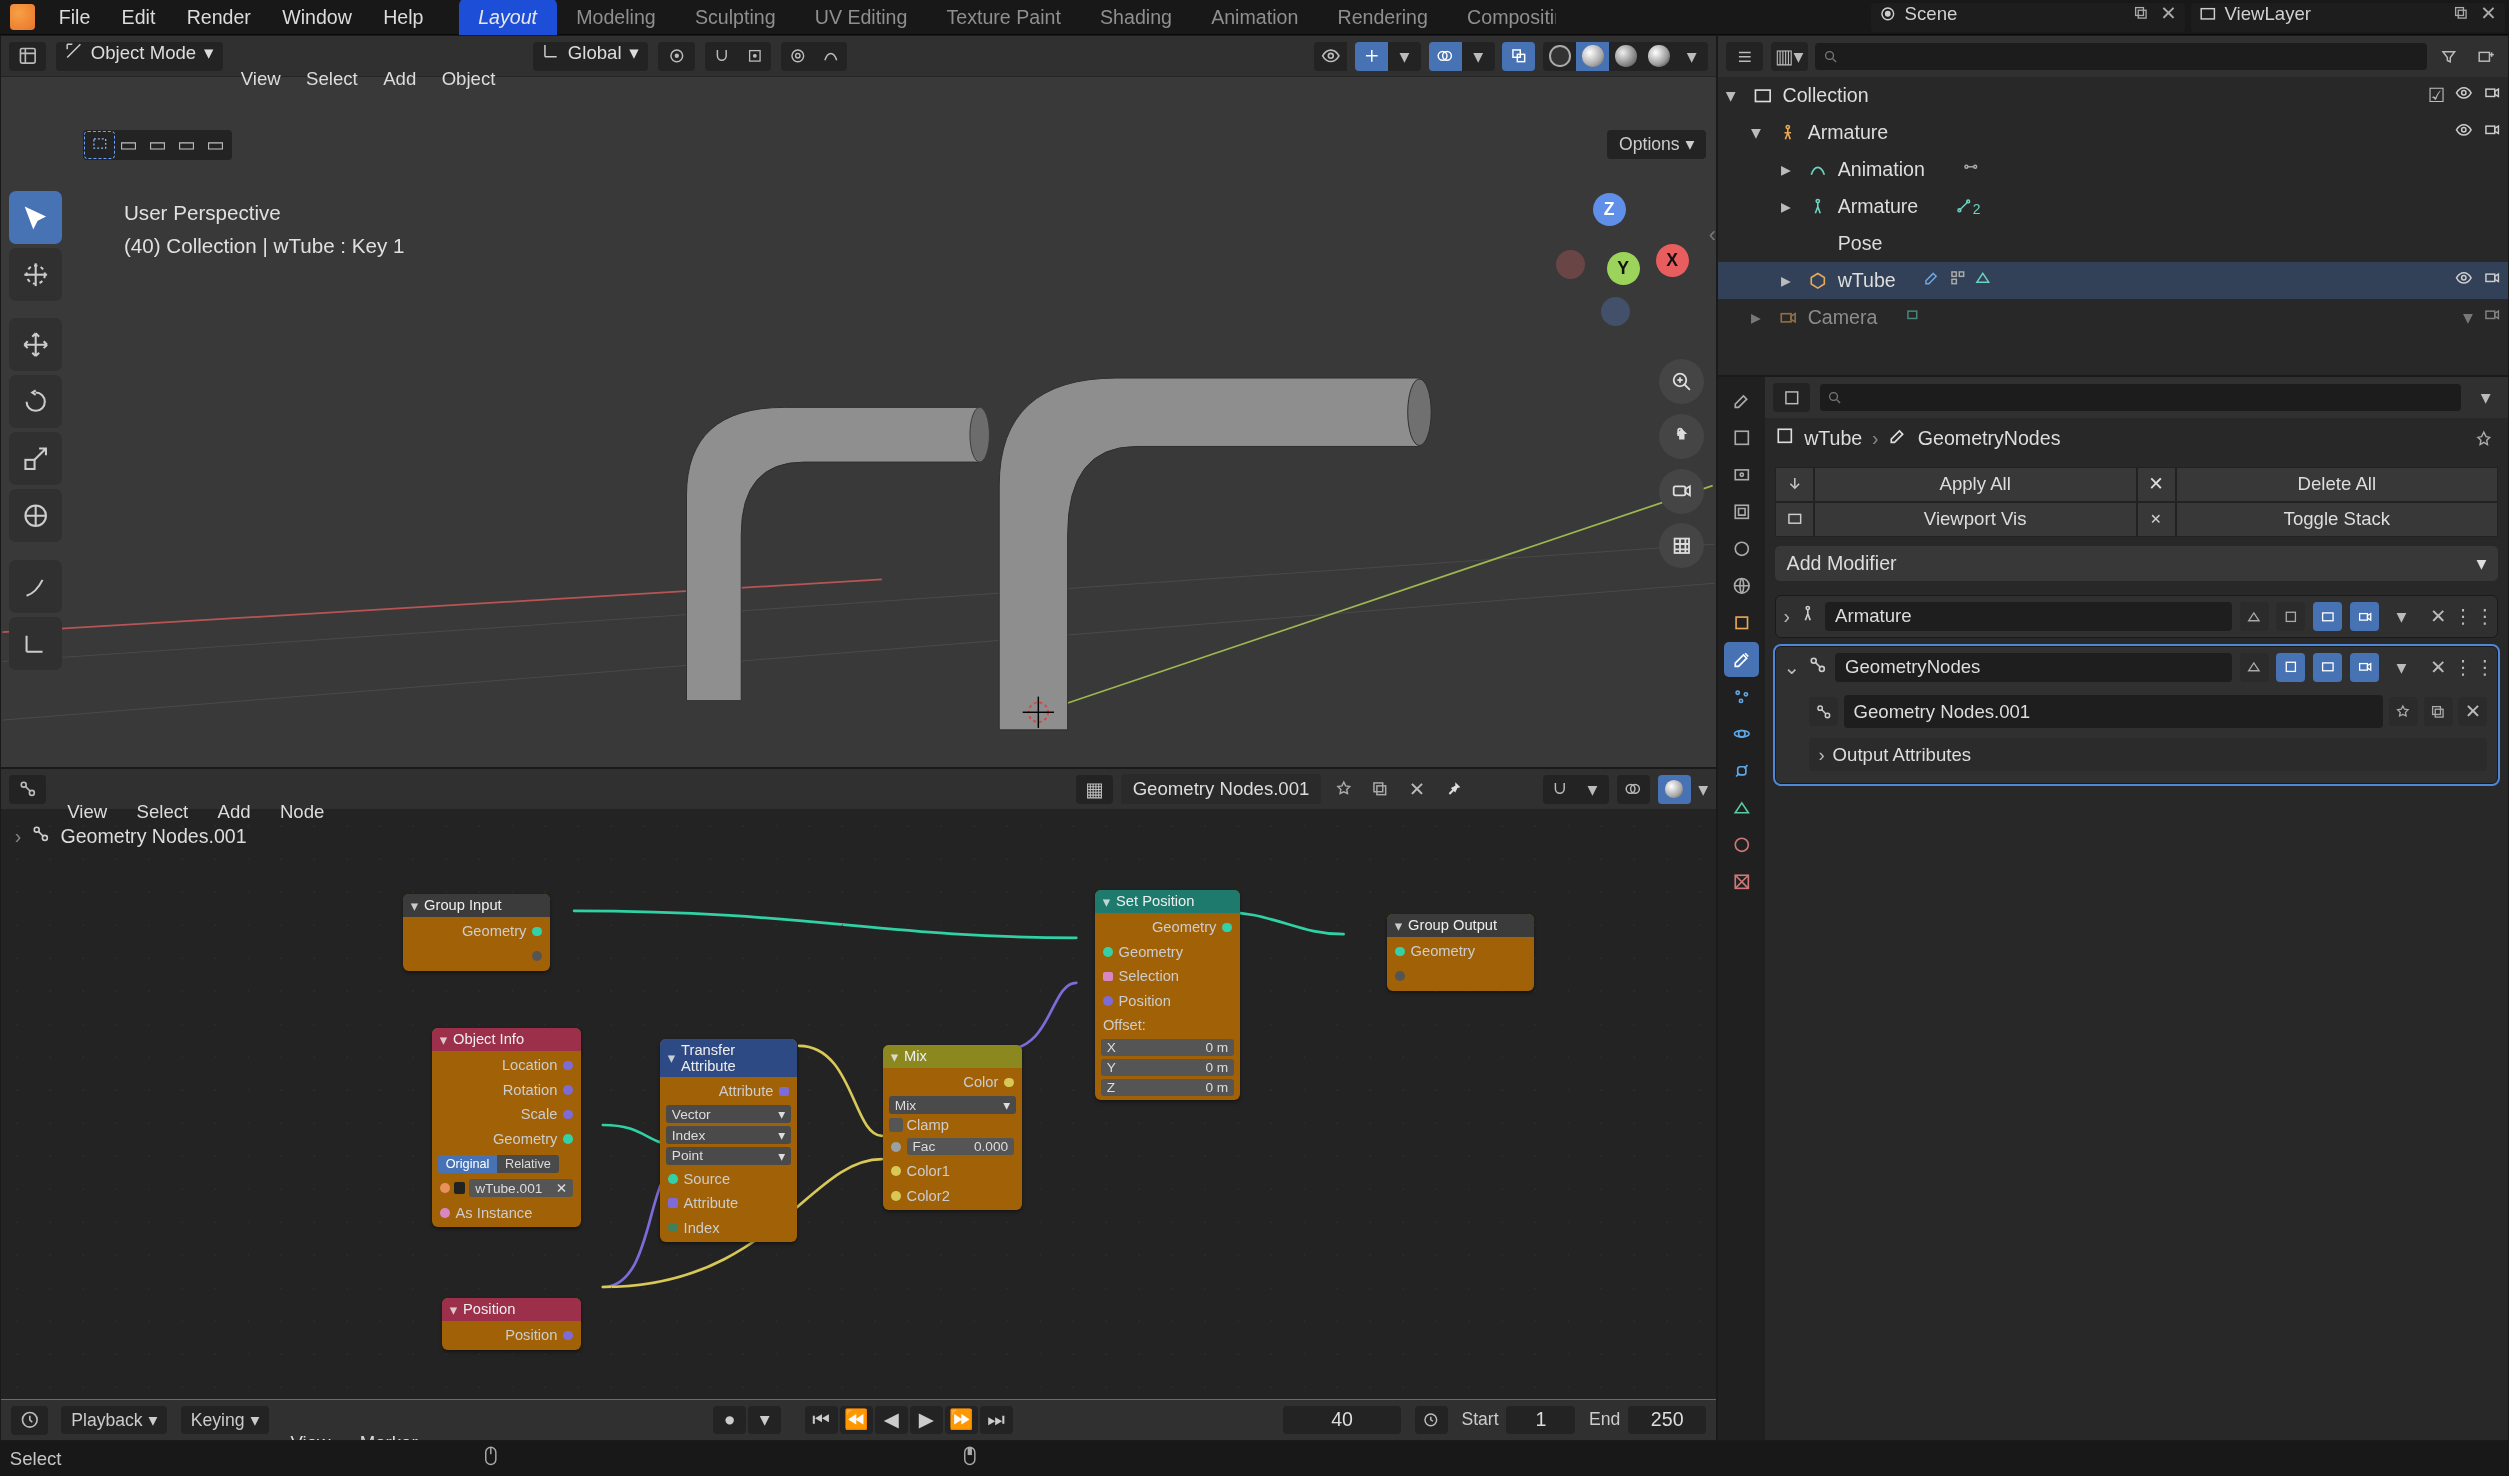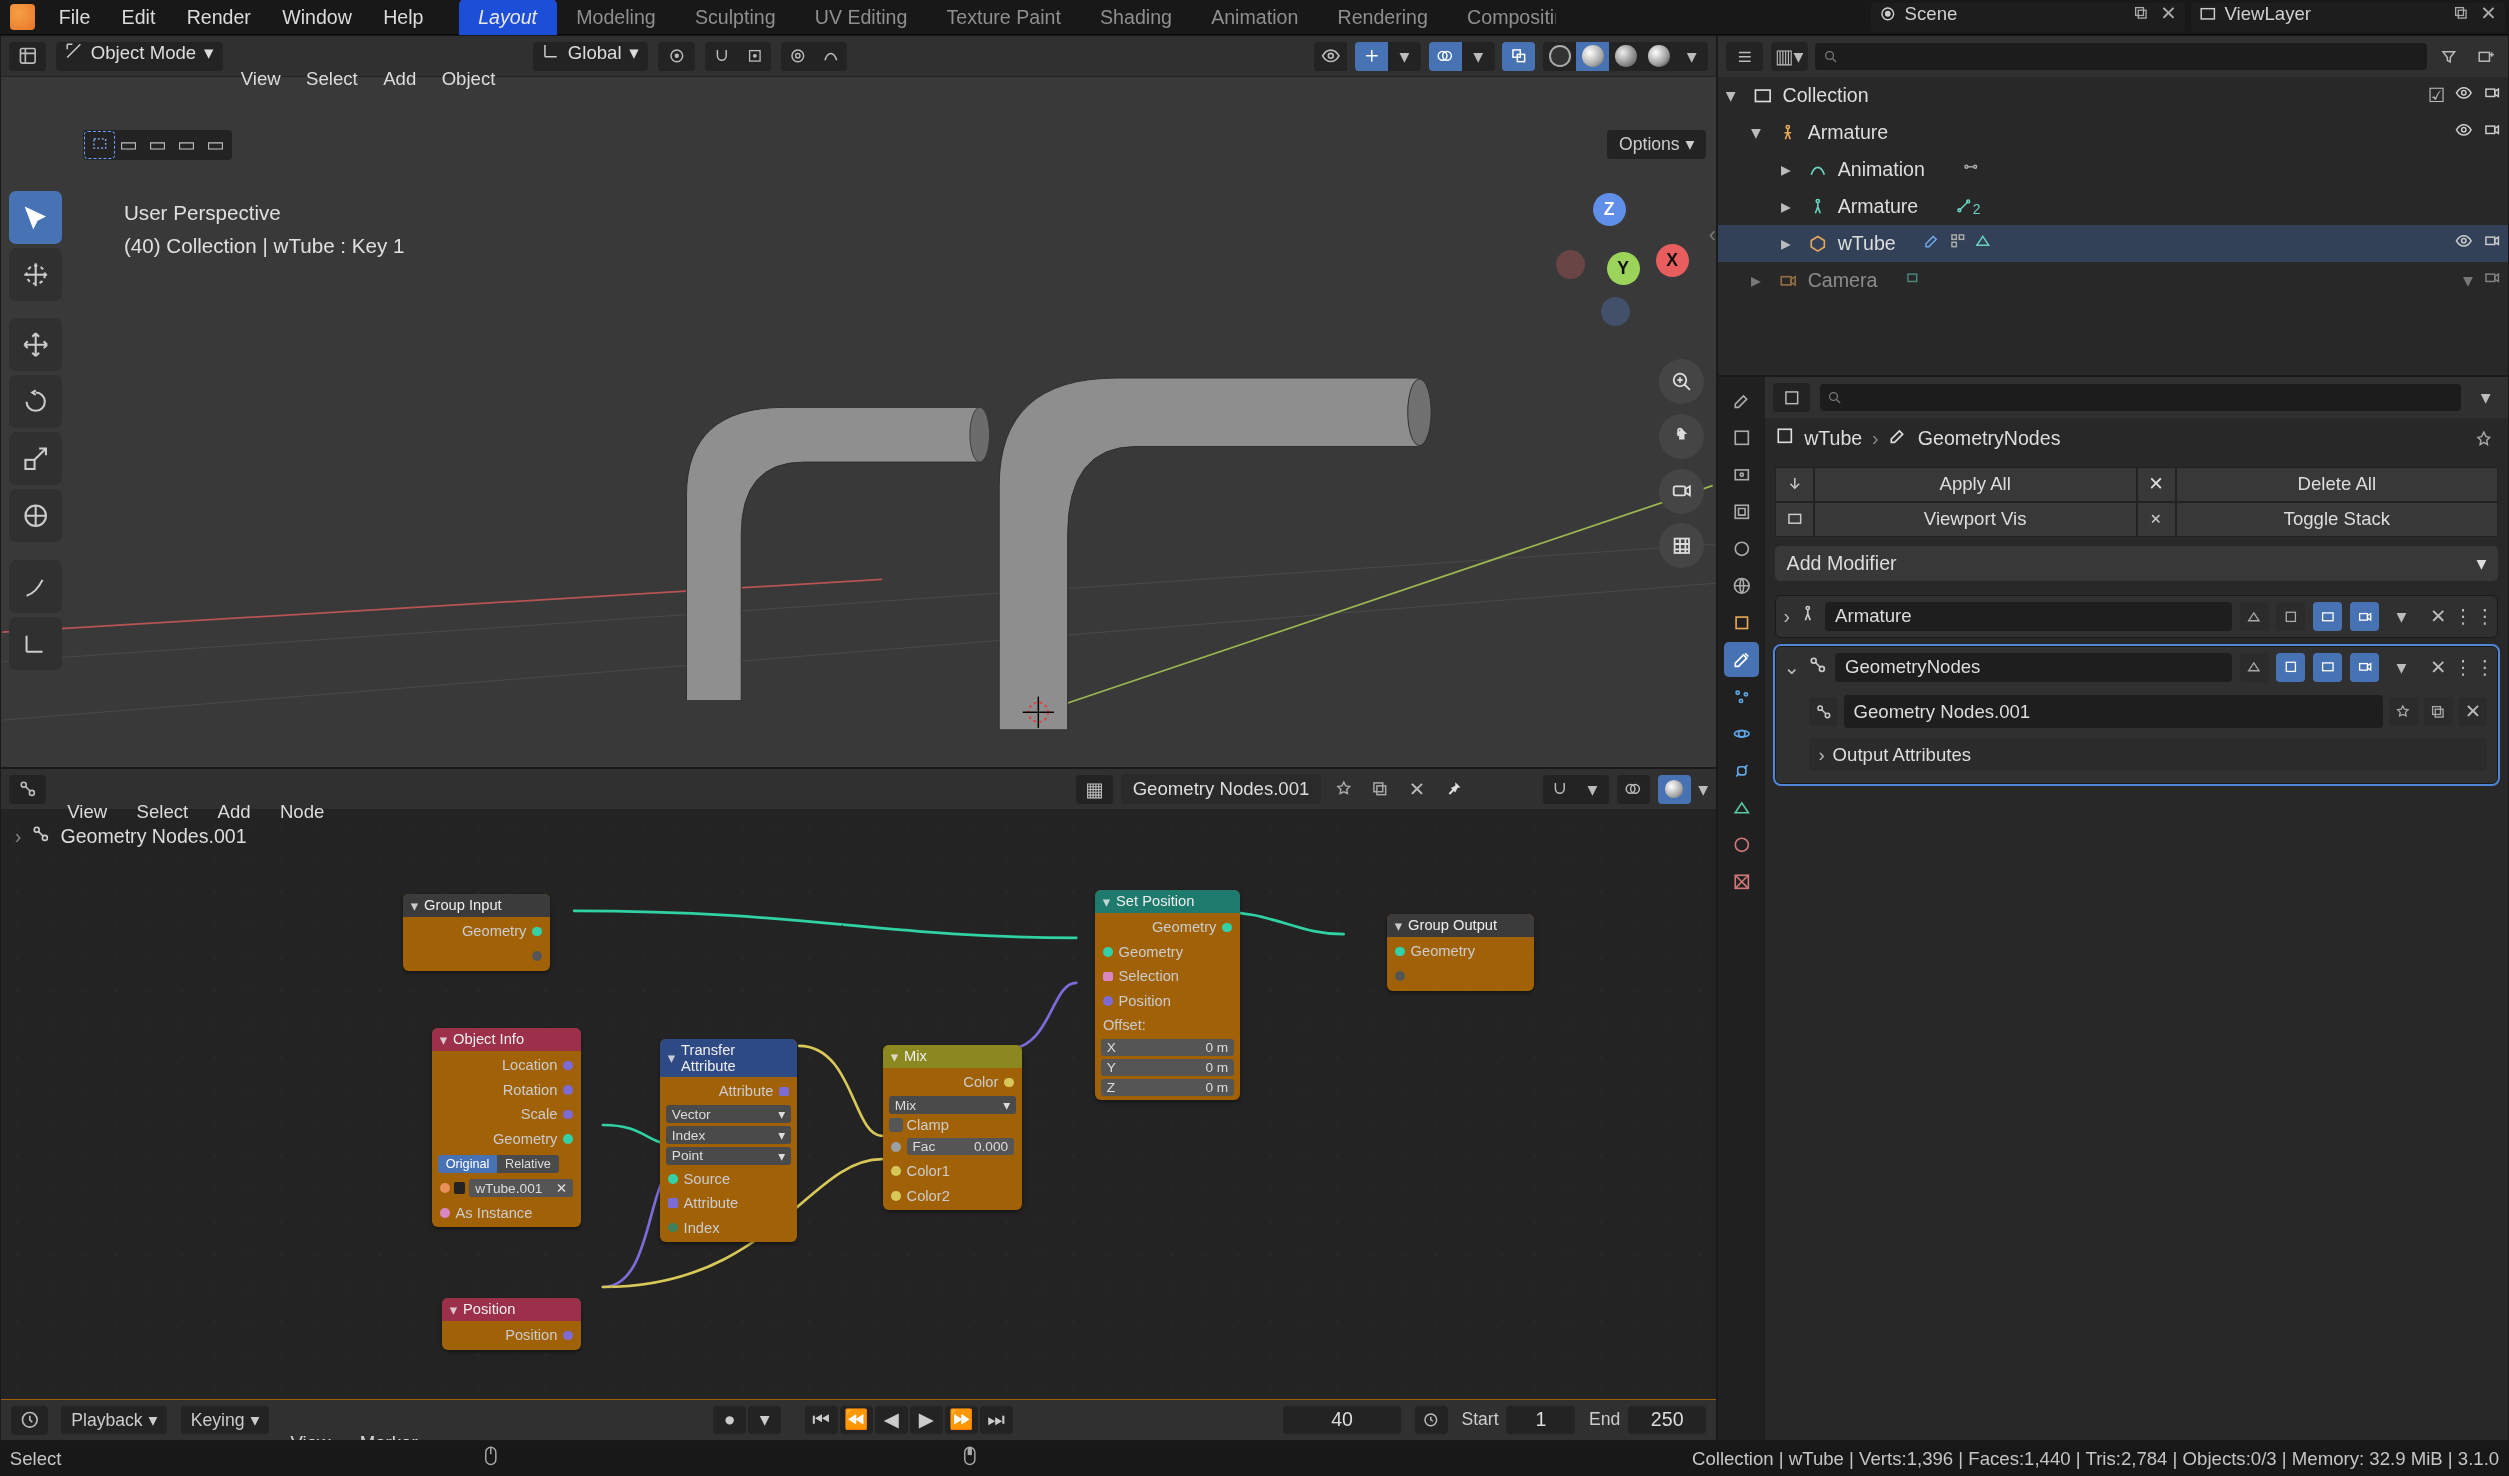--- a/index.html
+++ b/index.html
@@ -908,20 +908,25 @@
               </svg>
           </span>
           <span>Armature</span>
           <span style="margin-left:29px; color:#6ad4c0; font-size:16.7px">
             <svg width="17.6" height="17.6" viewBox="0 0 24 24" fill="none" stroke="currentColor" stroke-width="2" style="vertical-align:middle">
                 <path d="M6 18L18 6"></path>
                 <circle cx="6" cy="18" r="2"></circle>
                 <circle cx="18" cy="6" r="2"></circle>
               </svg><sub>2</sub>
           </span>
+        </div>
+        <div class="tree-row tree-indent2">
+          <span class="disclosure" style="opacity:0">▸</span>
+          <span class="glyph" style="opacity:0">•</span>
+          <span>Pose</span>
         </div>
         <div class="tree-row tree-indent2 sel">
           <span class="disclosure">▸</span>
           <span class="glyph" style="color:#e8a85a">
             <svg width="19.6" height="19.6" viewBox="0 0 24 24" fill="none" stroke="currentColor" stroke-width="2">
                 <path d="M12 3l8 5v8l-8 5-8-5V8z"></path>
               </svg>
           </span>
           <span>wTube</span>
           <span style="margin-left:19.6px; display:flex; gap:7.8px">
@@ -1239,16 +1244,15 @@
           <rect x="5" y="3" width="14" height="24" rx="7"></rect>
           <line x1="12" y1="3" x2="12" y2="13"></line>
         </svg>
     </span>
     <span style="margin-left:461px">
       <svg width="17.6" height="21.6" viewBox="0 0 24 30" fill="none" stroke="#aaa" stroke-width="2">
           <rect x="5" y="3" width="14" height="24" rx="7"></rect>
           <rect x="10" y="5" width="4" height="8" fill="#aaa"></rect>
         </svg>
     </span>
-    <span class="right">Collection | wTube | Verts:1,396 | Faces:1,440 | Tris:2,784 | Objects:0/3 | Memory: 32.9 MiB | 3.1.0</span>
   </div>
 </div>
 
 
 </body></html>

